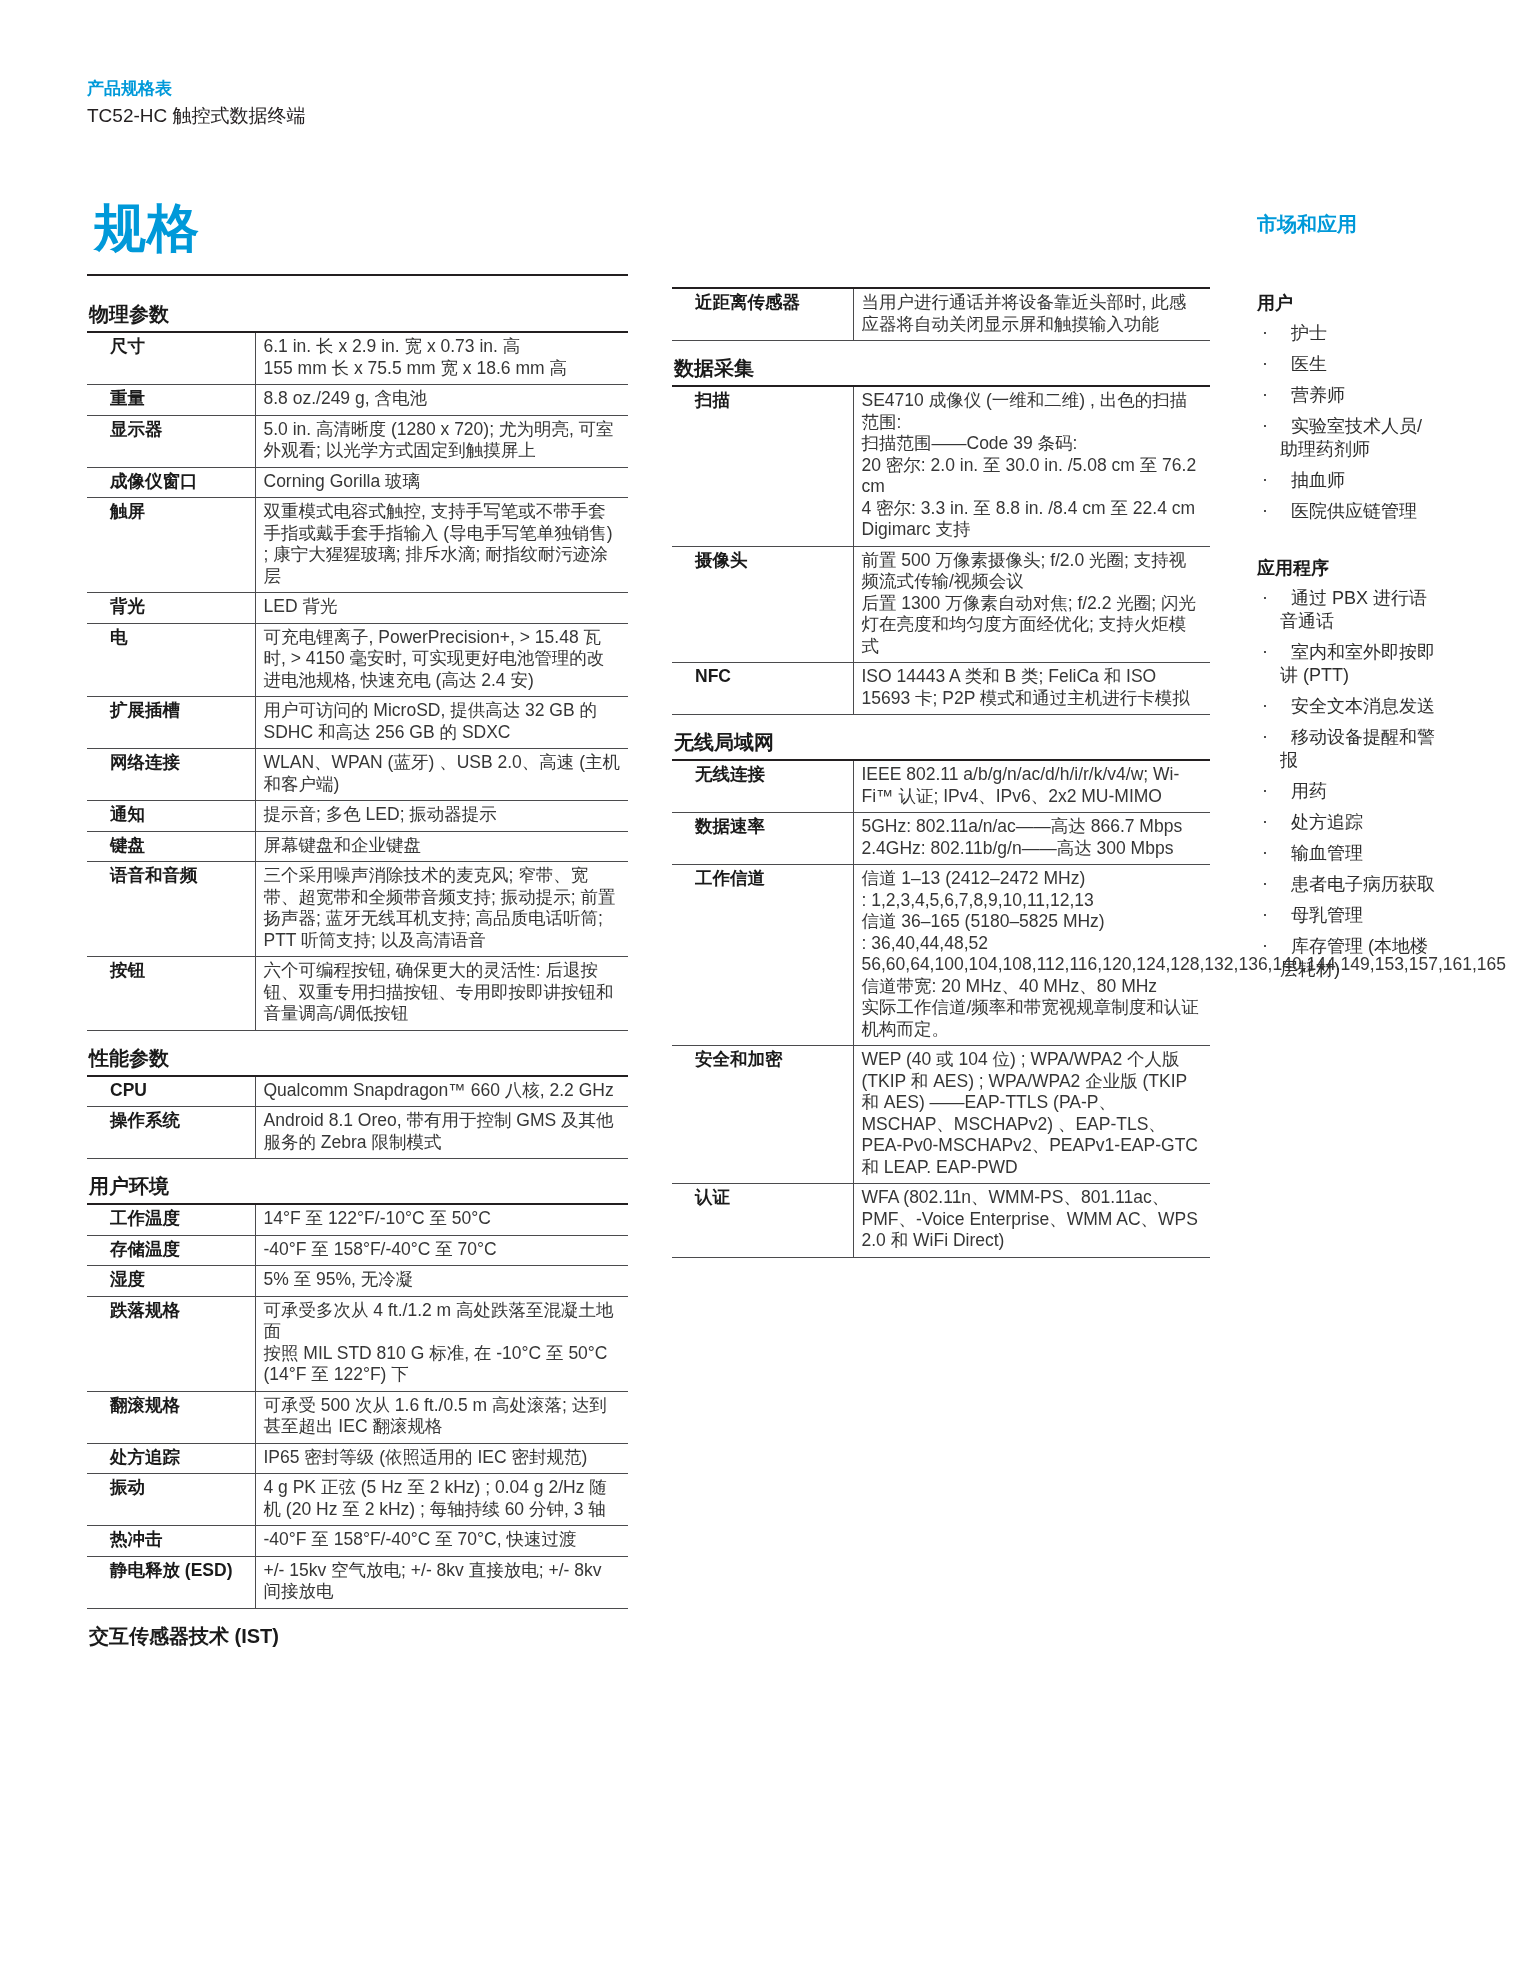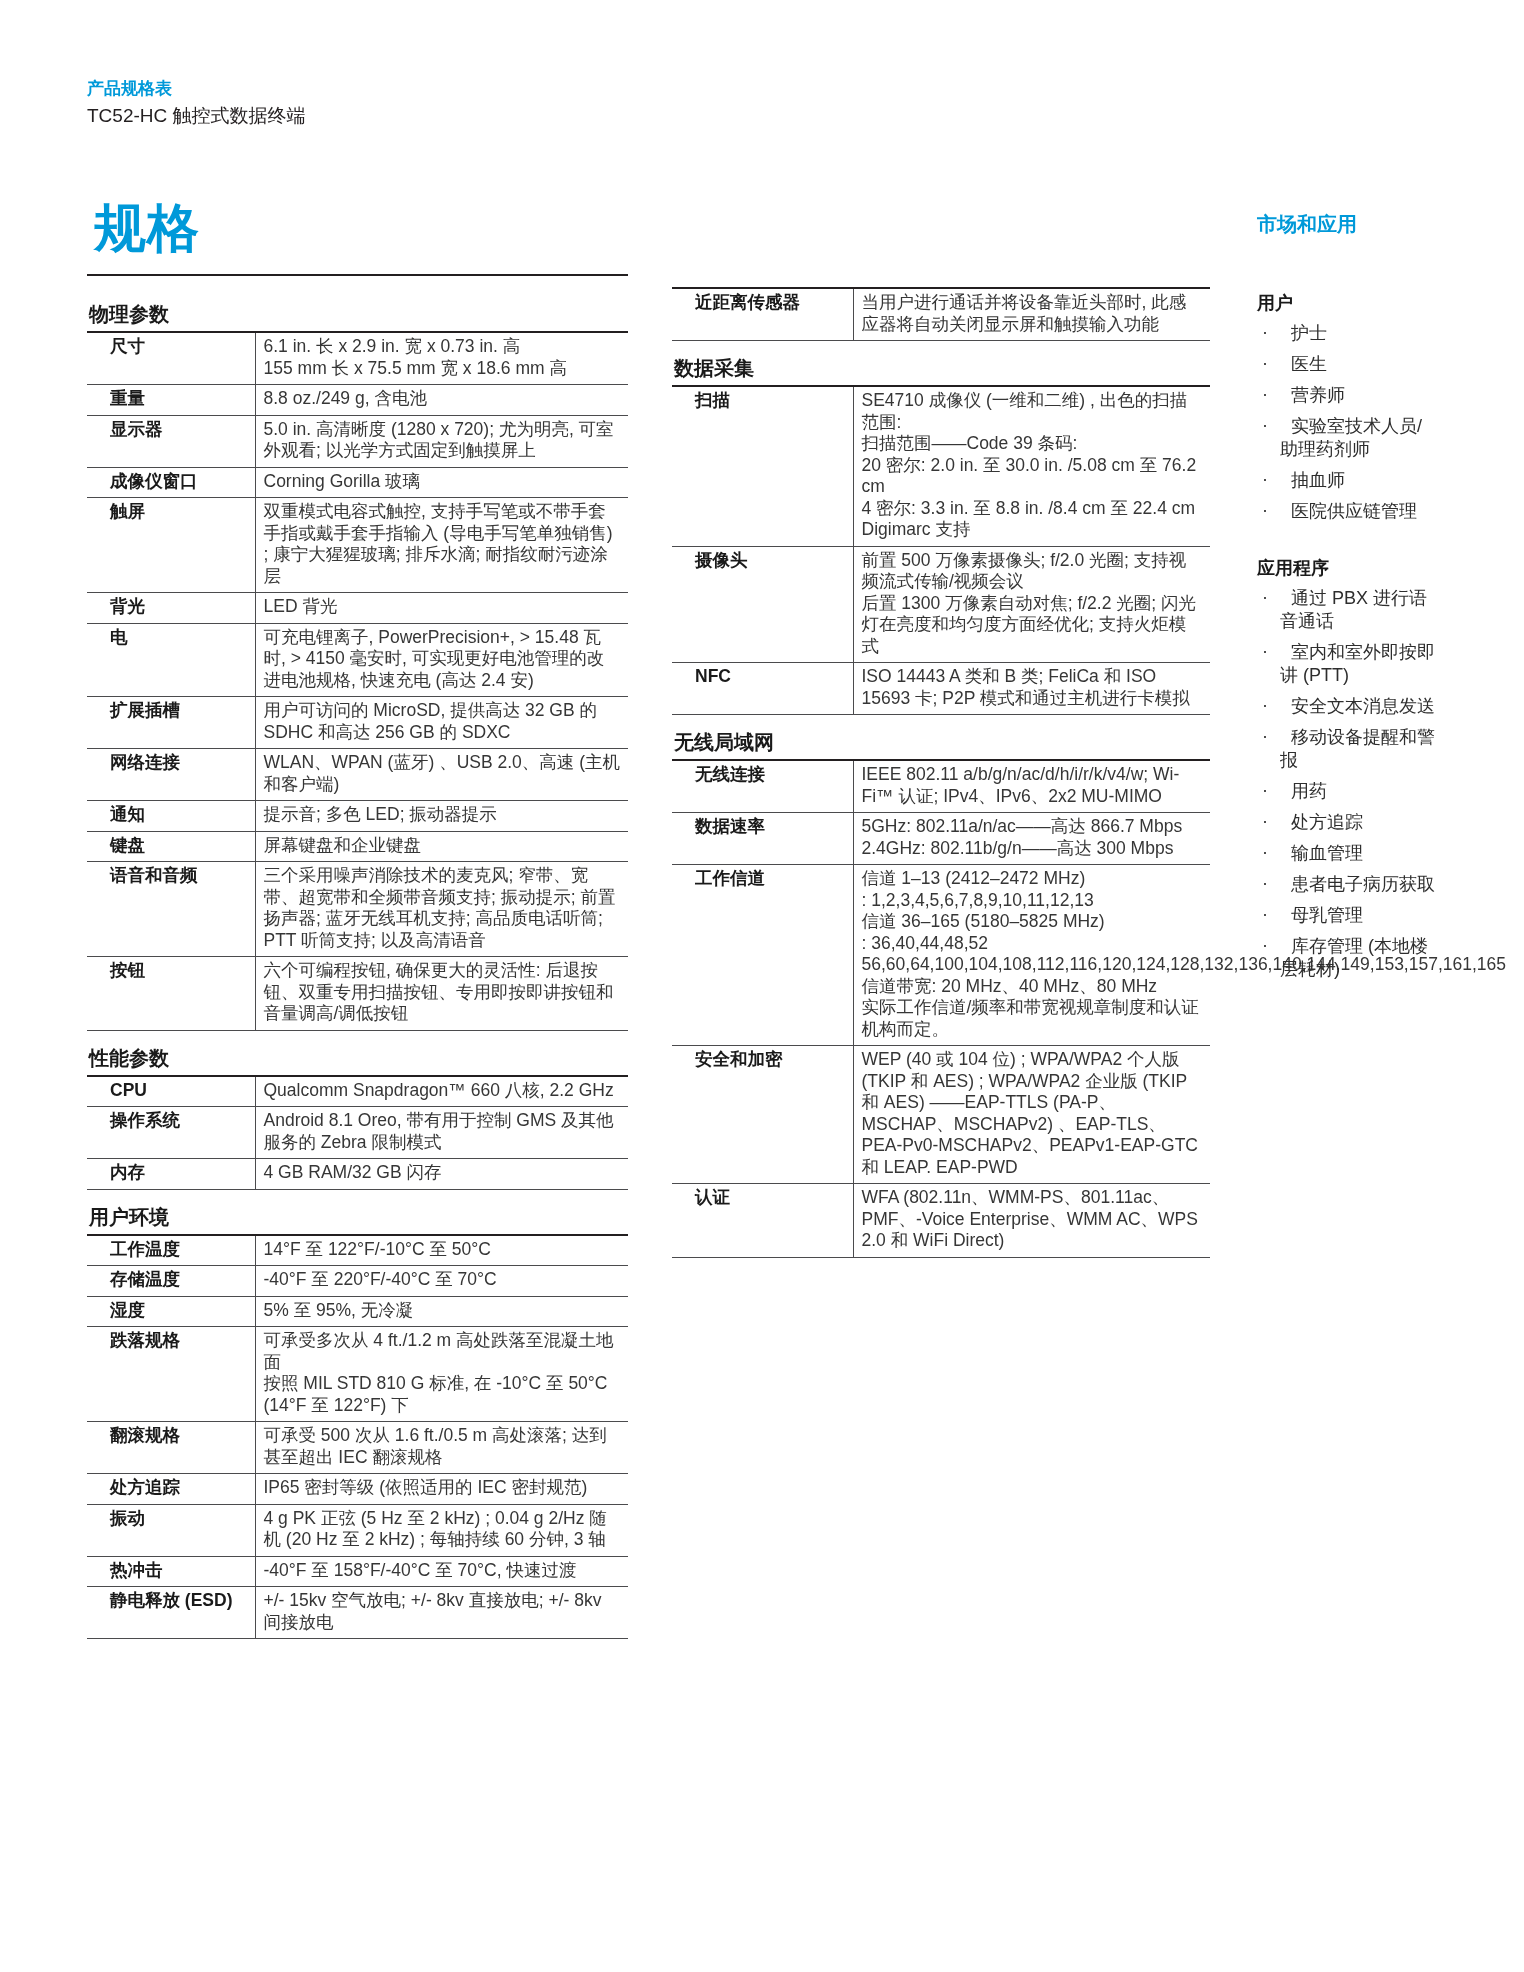--- a/index.html
+++ b/index.html
@@ -119,36 +119,32 @@
       <table class="spec-table">
         <tbody>
           <tr>
             <td class="label">CPU</td>
             <td class="value">Qualcomm Snapdragon™ 660 八核, 2.2 GHz</td>
           </tr>
           <tr>
             <td class="label">操作系统</td>
             <td class="value">Android 8.1 Oreo, 带有用于控制 GMS 及其他服务的 Zebra 限制模式</td>
           </tr>
-          <tr>
-            <td class="label">内存</td>
-            <td class="value">4 GB RAM/32 GB 闪存</td>
-          </tr>
         </tbody>
       </table>
       <h3 class="section-header">用户环境</h3>
       <table class="spec-table">
         <tbody>
           <tr>
             <td class="label">工作温度</td>
             <td class="value">14°F 至 122°F/-10°C 至 50°C</td>
           </tr>
           <tr>
             <td class="label">存储温度</td>
-            <td class="value">-40°F 至 220°F/-40°C 至 70°C</td>
+            <td class="value">-40°F 至 158°F/-40°C 至 70°C</td>
           </tr>
           <tr>
             <td class="label">湿度</td>
             <td class="value">5% 至 95%, 无冷凝</td>
           </tr>
           <tr>
             <td class="label">跌落规格</td>
             <td class="value">可承受多次从 4 ft./1.2 m 高处跌落至混凝土地面
 按照 MIL STD 810 G 标准, 在 -10°C 至 50°C (14°F 至 122°F) 下</td>
           </tr>

